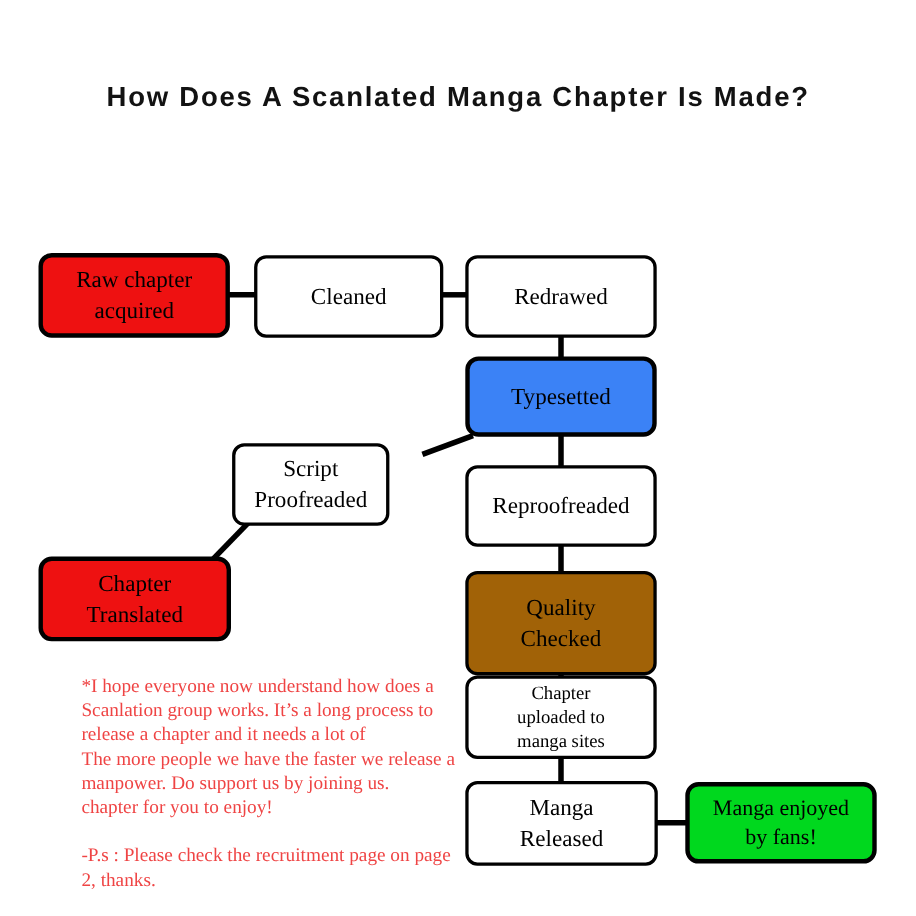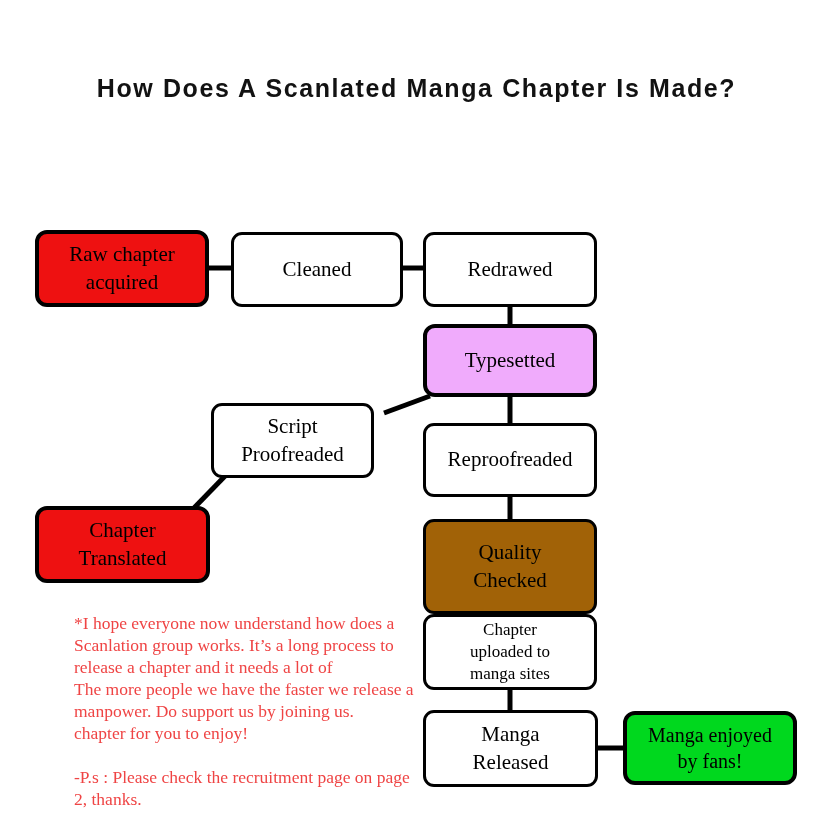--- a/index.html
+++ b/index.html
@@ -71,23 +71,23 @@
     <line x1="593" y1="748" x2="627" y2="748" stroke="#000" stroke-width="5"></line>
   </svg>
 
   <div class="box" style="left: 231px; top: 232px; width: 172px; height: 75px; background-color: rgb(255, 255, 255);">Cleaned</div>
 
   <div class="box colored" style="left: 35px; top: 230px; width: 174px; height: 77px; background-color: rgb(238, 17, 17);">Raw chapter
 acquired</div>
 
   <div class="box" style="left: 423px; top: 232px; width: 174px; height: 75px; background-color: rgb(255, 255, 255);">Redrawed</div>
 
-  <div class="box colored" style="left: 423px; top: 324px; width: 174px; height: 73px; background-color: #f0abfc;">Typesetted</div>
+  <div class="box colored" style="left: 423px; top: 324px; width: 174px; height: 73px; background-color: #3b82f6;">Typesetted</div>
 
-  <div class="box" style="left: 211px; top: 403px; width: 163px; height: 75px; background-color: rgb(255, 255, 255);">Script
+  <div class="box" style="left: 211px; top: 403px; width: 143px; height: 75px; background-color: rgb(255, 255, 255);">Script
 Proofreaded</div>
 
   <div class="box colored" style="left: 35px; top: 506px; width: 175px; height: 77px; background-color: rgb(238, 17, 17);">Chapter
 Translated</div>
 
   <div class="box" style="left: 423px; top: 423px; width: 174px; height: 74px; background-color: rgb(255, 255, 255);">Reproofreaded</div>
 
   <div class="box" style="left: 423px; top: 519px; width: 174px; height: 95px; background-color: #a16207;">Quality
 Checked</div>
 

